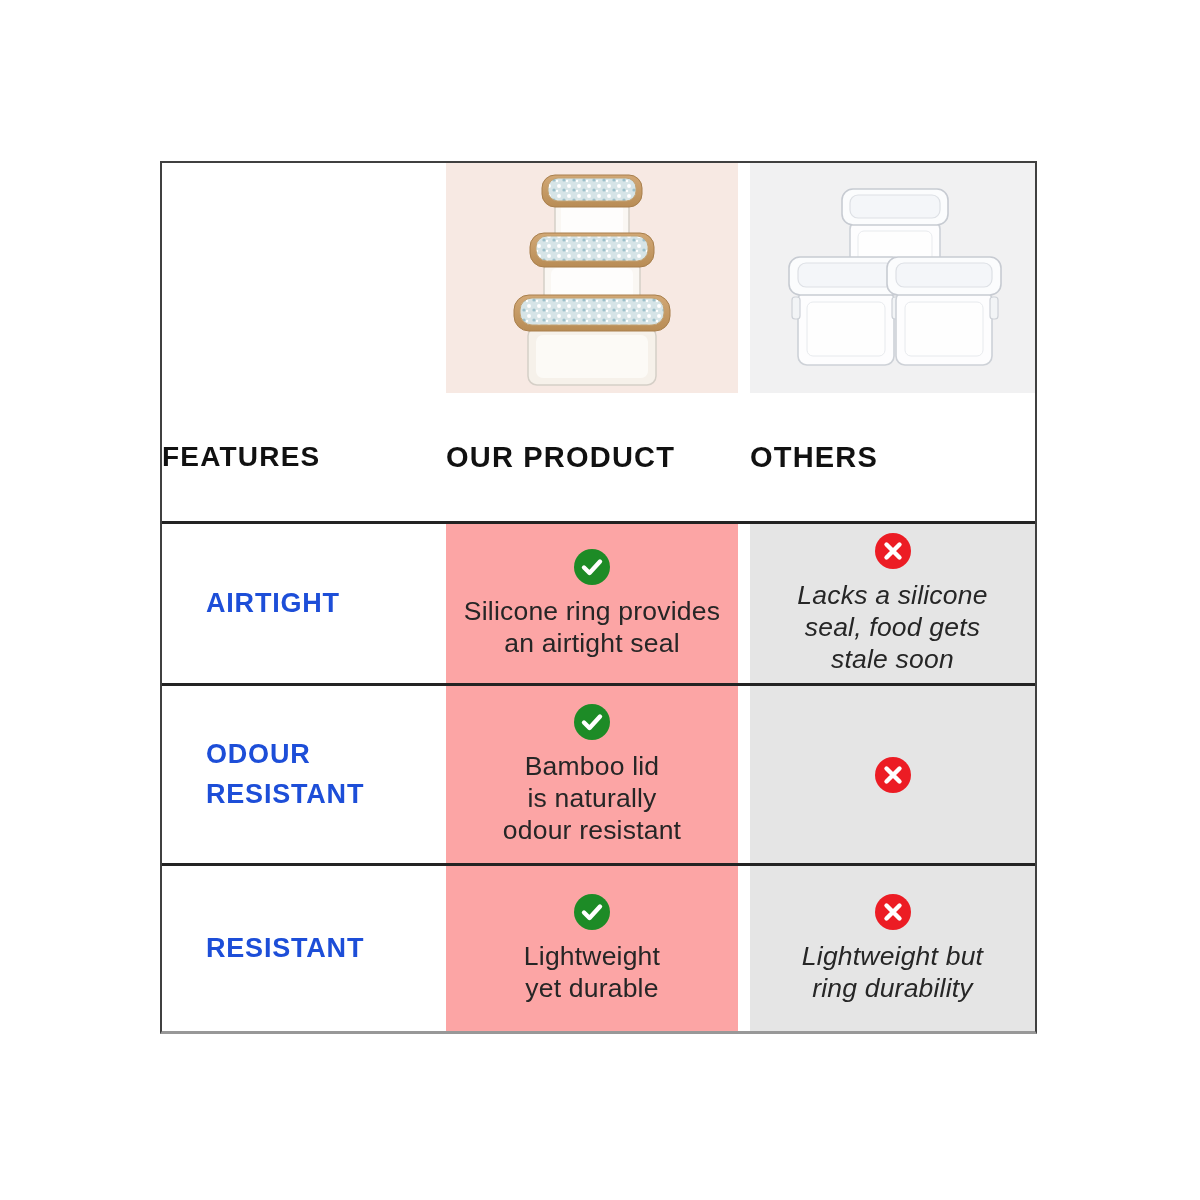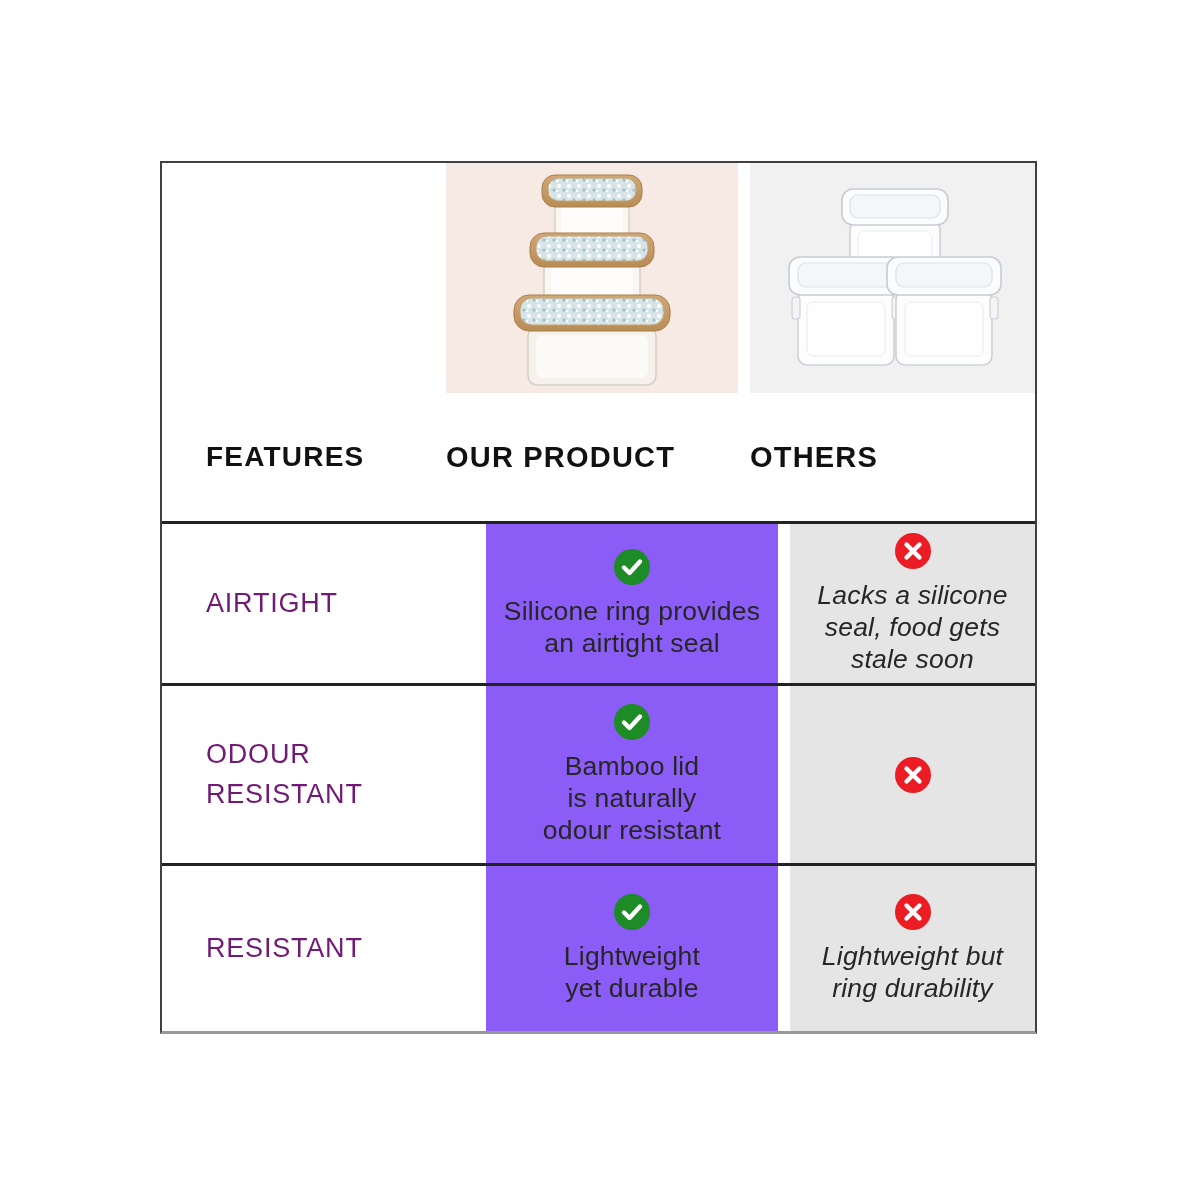--- a/index.html
+++ b/index.html
@@ -20,44 +20,44 @@
   .row-feature { border-top:3px solid #232323; }
   .row-airtight { height:162px; }
   .row-odour { height:180px; }
   .row-durability { flex:1; }
 
   .c1 { width:284px; background:#ffffff; }
   .c2 { width:292px; }
   .gap-col { width:12px; background:#ffffff; }
   .c3 { flex:1; }
 
-  .bg-pink { background:#8b5cf6;margin-left:40px; }
+  .bg-pink { background:#fca5a5; }
   .bg-pink-img { background:#f7e9e3; }
   .bg-gray { background:#e5e5e5;font-style:italic; }
   .bg-gray-img { background:#f1f1f2; }
 
   
   .hdr-cell { display:flex; flex-direction:column; }
   .img-block { height:230px; display:flex; align-items:center; justify-content:center; }
   .hdr-label-strip { flex:1; display:flex; align-items:center; }
-  .hdr-label-strip.left { justify-content:flex-start; padding-left:44px; }
+  .hdr-label-strip.left { justify-content:flex-start; }
 
   .col-header {
     font-size:29px; font-weight:bold; letter-spacing:1.2px; color:#111;
   }
   .features-header {
     font-size:28px; font-weight:bold; letter-spacing:1.2px; color:#111;
   }
 
   
   .feature-cell {
     display:flex; align-items:center; padding-left:44px;
   }
   .feature-label {
-    font-size:27px; font-weight:normal; letter-spacing:0.8px; color:#701a75;
+    font-size:27px; font-weight:bold; letter-spacing:0.8px; color:#1d4ed8;
     line-height:1.45; white-space:pre-line;
   }
   .value-cell {
     display:flex; flex-direction:column; align-items:center; justify-content:center;
     gap:9px; padding:6px 14px;
   }
   .cell-text {
     font-size:26.5px; line-height:1.22; text-align:center; color:#262626;
     white-space:pre-line; letter-spacing:0.2px;
   }

